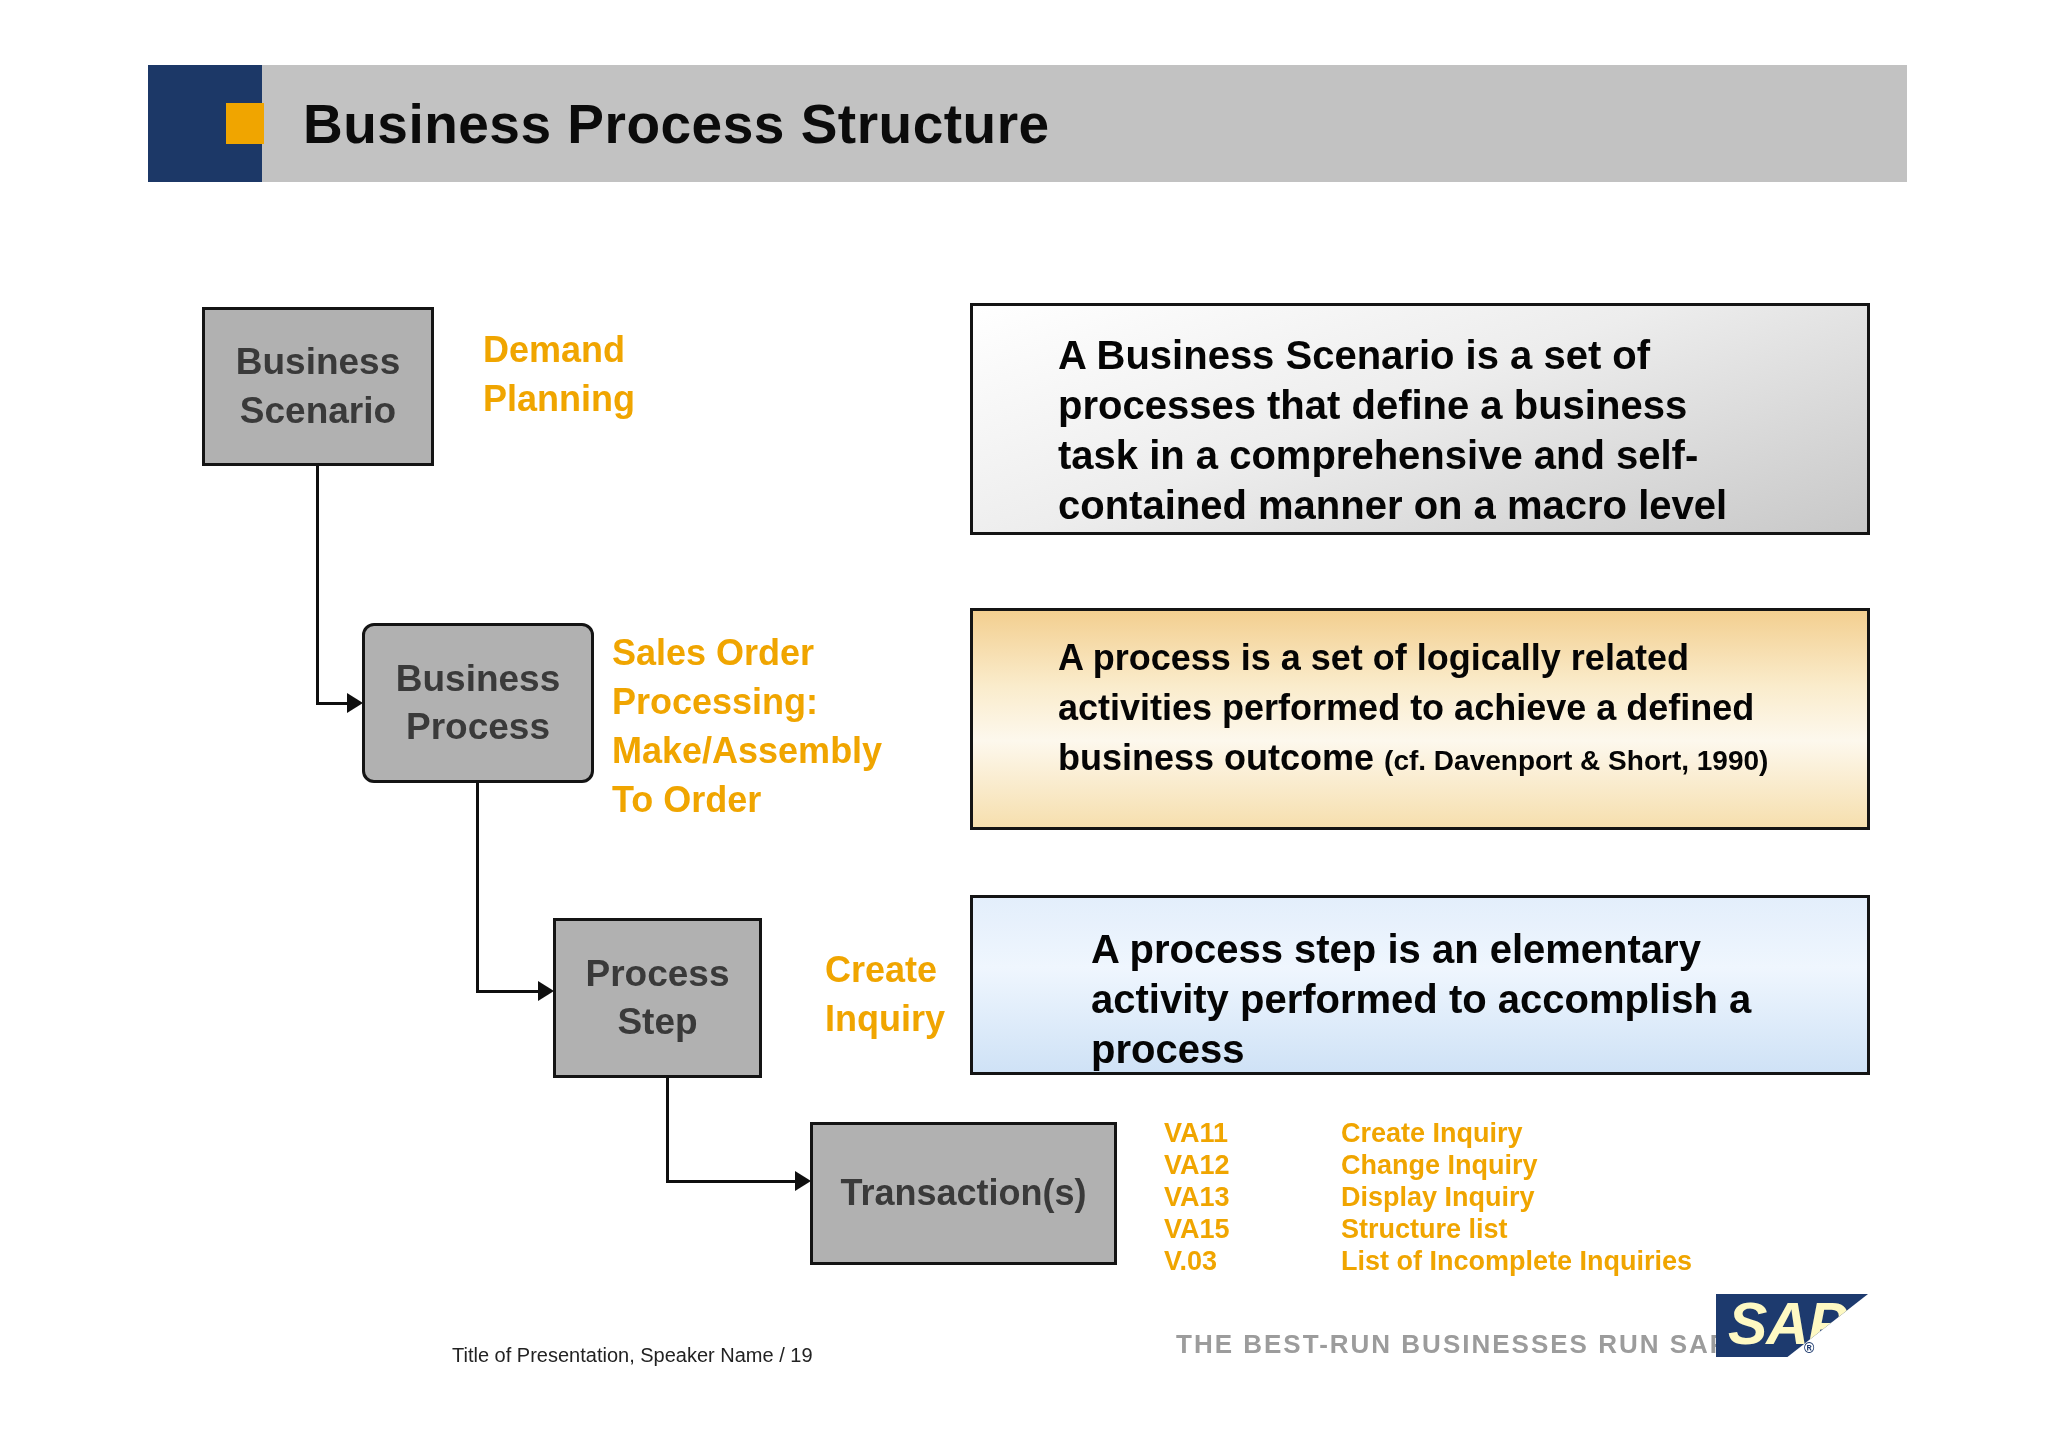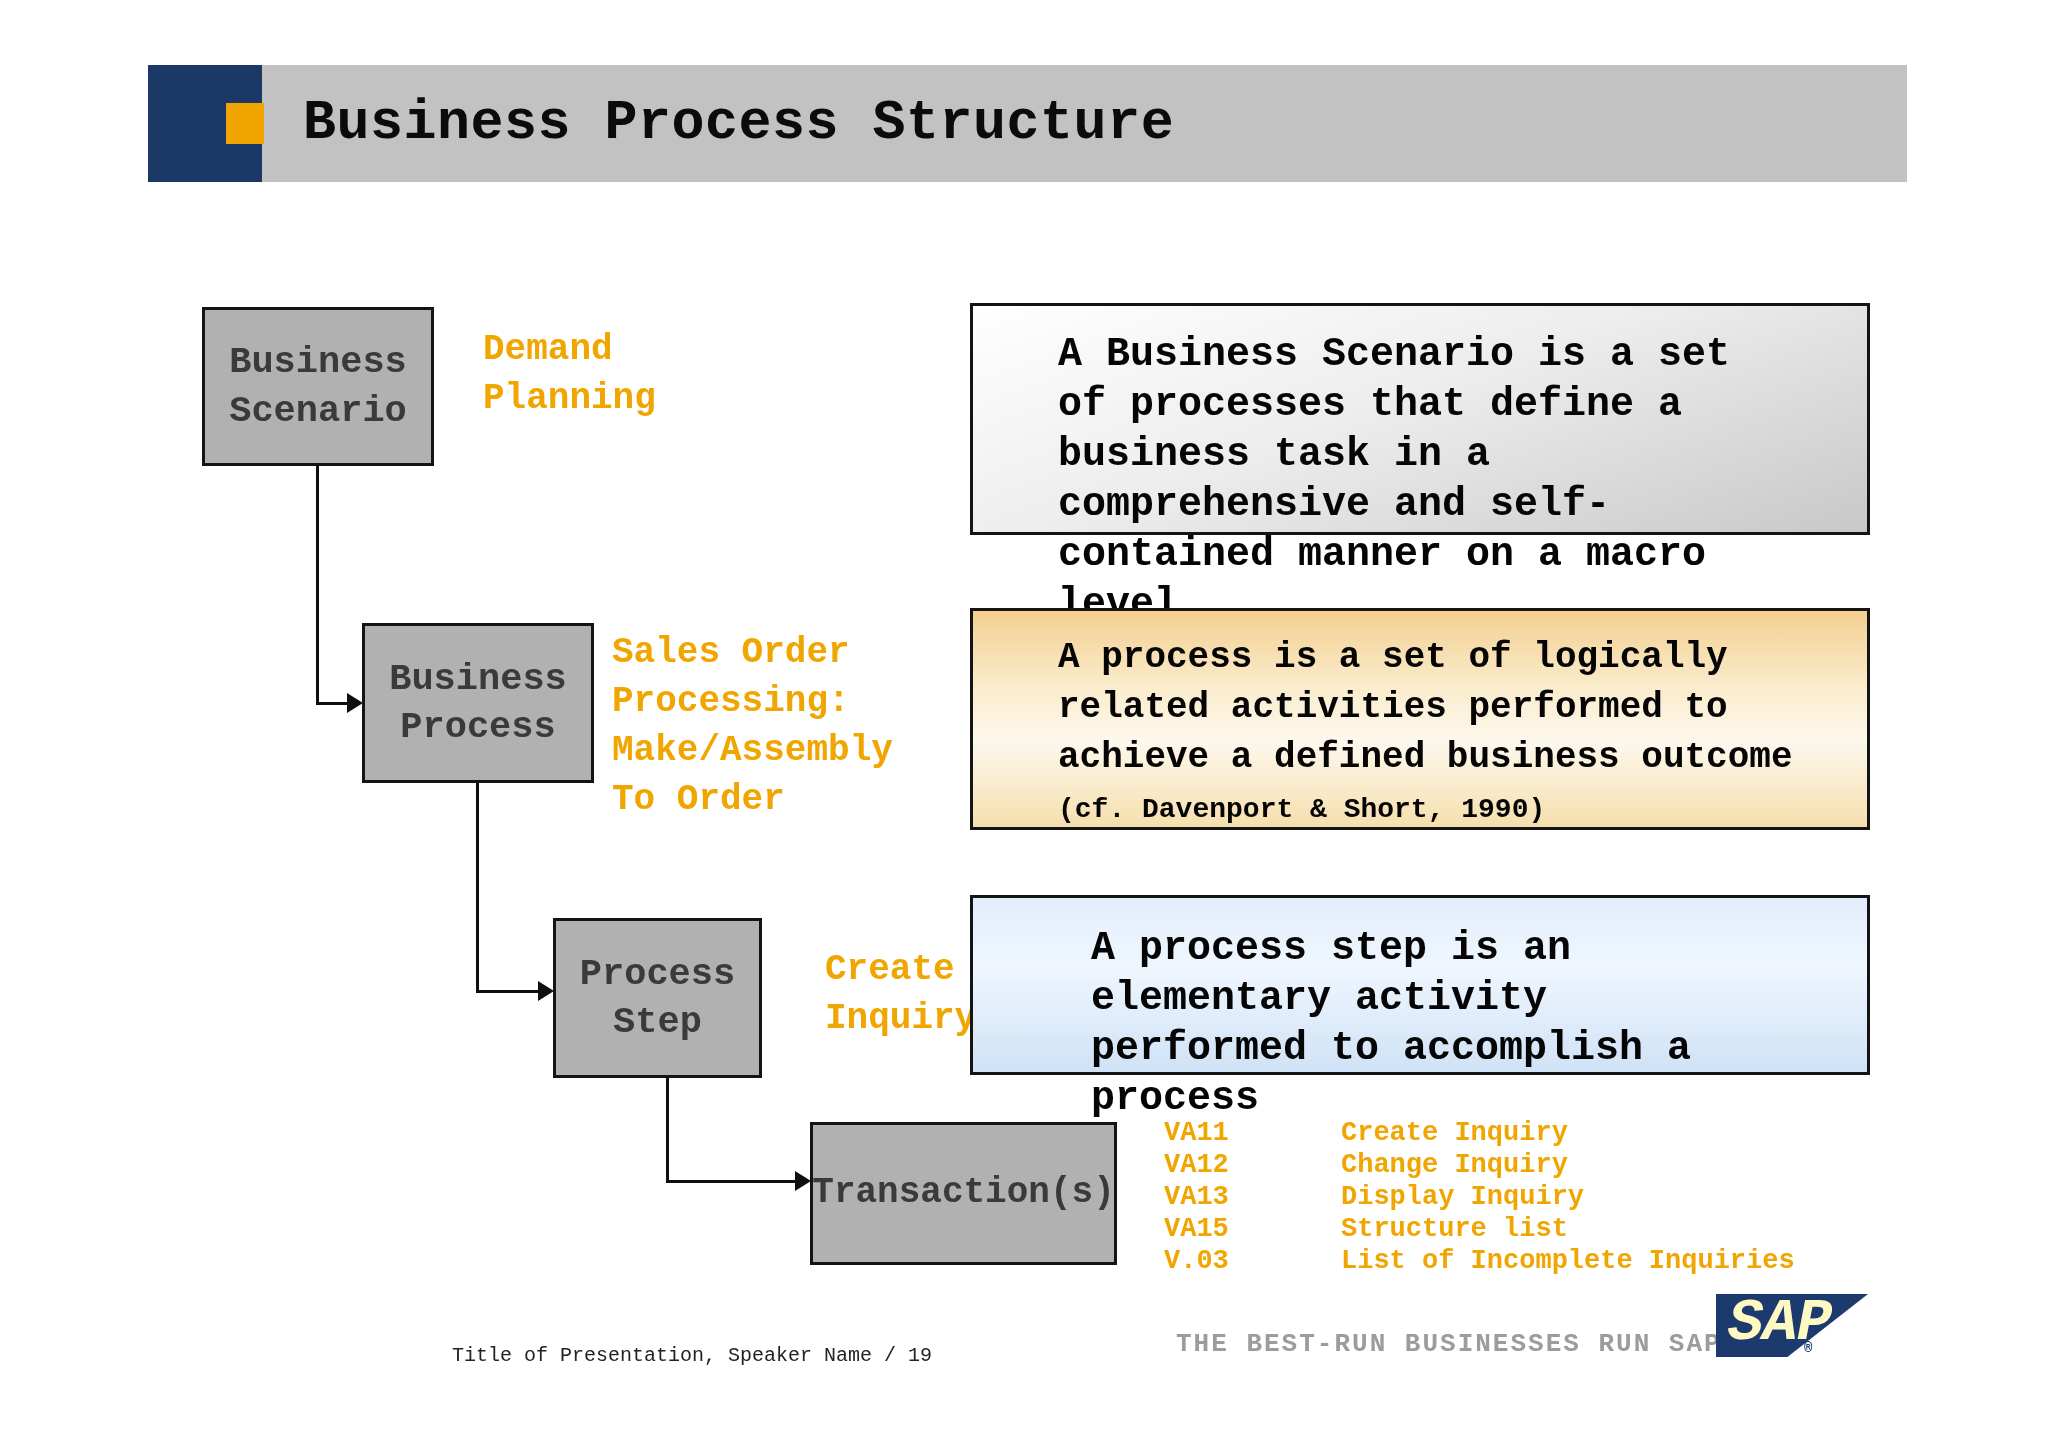--- a/index.html
+++ b/index.html
@@ -1,35 +1,35 @@
 <!DOCTYPE html>
 <html><head>
 <meta charset="utf-8">
 <style>
   html,body{margin:0;padding:0;background:#ffffff;}
   .slide{
     position:relative;width:2048px;height:1448px;background:#ffffff;overflow:hidden;
-    font-family:Liberation Mono, monospace;
+    font-family:Liberation Sans, sans-serif;
   }
   
   .band{position:absolute;left:262px;top:65px;width:1645px;height:117px;background:#c2c2c2;}
   .blue-sq{position:absolute;left:148px;top:65px;width:114px;height:117px;background:#1c3867;}
   .orange-sq{position:absolute;left:226px;top:103px;width:38px;height:41px;background:#f0a500;z-index:3;}
   .title{
     position:absolute;left:303px;top:65px;height:117px;display:flex;align-items:center;
     font-size:55px;font-weight:bold;color:#0b0b0b;letter-spacing:0.5px;z-index:2;
   }
   
   .node{
     position:absolute;background:#b1b1b1;border:3px solid #141414;box-sizing:border-box;
     display:flex;align-items:center;justify-content:center;text-align:center;
     font-weight:bold;color:#3a3a3a;font-size:37px;line-height:1.3;
   }
   .node-scenario{left:202px;top:307px;width:232px;height:159px;}
-  .node-process{left:362px;top:623px;width:232px;height:160px;}
+  .node-process{left:362px;top:623px;width:232px;height:160px;border-radius:12px;}
   .node-step{left:553px;top:918px;width:209px;height:160px;}
   .node-transactions{left:810px;top:1122px;width:307px;height:143px;font-size:36px;white-space:nowrap;}
   
   .conn{position:absolute;background:#0f0f0f;}
   .arrowhead{
     position:absolute;width:0;height:0;
     border-top:10px solid transparent;border-bottom:10px solid transparent;
     border-left:16px solid #0f0f0f;
   }
   

